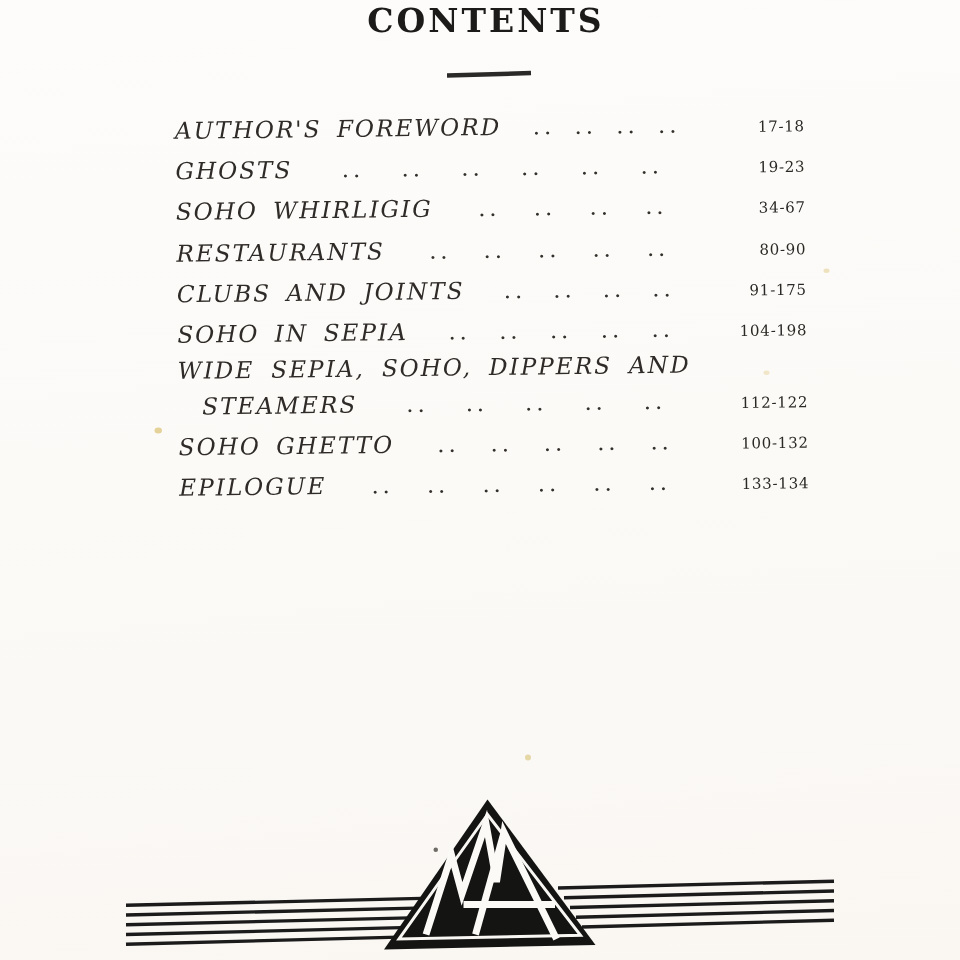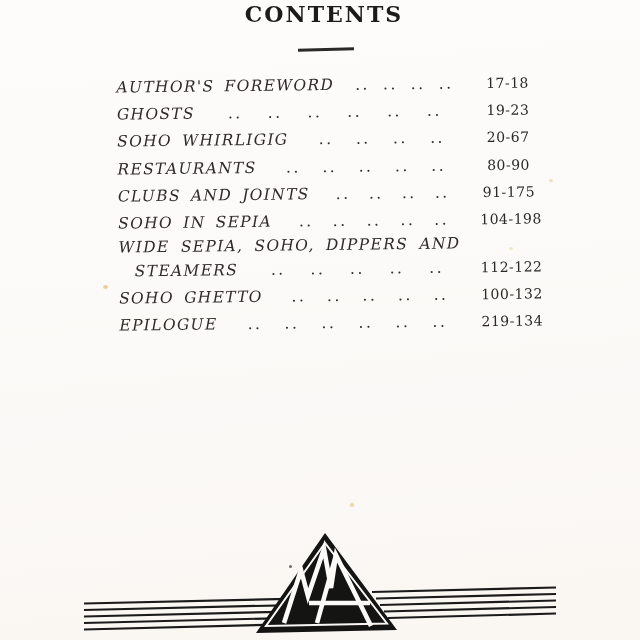--- a/index.html
+++ b/index.html
@@ -62,22 +62,22 @@
     justify-content: space-evenly;
     margin: 0 12px 0 8px;
   }
   .dg {
     letter-spacing: 2.5px;
     font-style: normal;
     color: #33302c;
   }
   .pages {
     width: 58px;
-    text-align: center;
-    font-size: 14px;
+    text-align: right;
+    font-size: 10px;
     font-style: normal;
     letter-spacing: 0.5px;
     white-space: nowrap;
     color: #2b2926;
   }
   .row.two-line {
     flex-direction: column;
     align-items: stretch;
     height: 48px;
     line-height: 21px;
@@ -138,21 +138,21 @@
     <span class="pages">19-23</span>
   </div>
       <div class="row">
     <span class="etitle">SOHO WHIRLIGIG</span>
     <span class="dots">
           <span class="dg">..</span>
           <span class="dg">..</span>
           <span class="dg">..</span>
           <span class="dg">..</span>
         </span>
-    <span class="pages">20-67</span>
+    <span class="pages">34-67</span>
   </div>
       <div class="row">
     <span class="etitle">RESTAURANTS</span>
     <span class="dots">
           <span class="dg">..</span>
           <span class="dg">..</span>
           <span class="dg">..</span>
           <span class="dg">..</span>
           <span class="dg">..</span>
         </span>
@@ -214,21 +214,21 @@
       <div class="row">
     <span class="etitle">EPILOGUE</span>
     <span class="dots">
           <span class="dg">..</span>
           <span class="dg">..</span>
           <span class="dg">..</span>
           <span class="dg">..</span>
           <span class="dg">..</span>
           <span class="dg">..</span>
         </span>
-    <span class="pages">219-134</span>
+    <span class="pages">133-134</span>
   </div>
     </div>
 
   <svg class="logo-svg" width="640" height="148" viewBox="0 0 640 148">
     <title>MA</title>
     <g stroke="#1b1b1b" stroke-width="2.2" fill="none">
       <line x1="84" y1="111.5" x2="288" y2="106.8"></line>
       <line x1="84" y1="118" x2="284" y2="113.3"></line>
       <line x1="84" y1="124.5" x2="280" y2="119.8"></line>
       <line x1="84" y1="131" x2="274" y2="126.3"></line>

